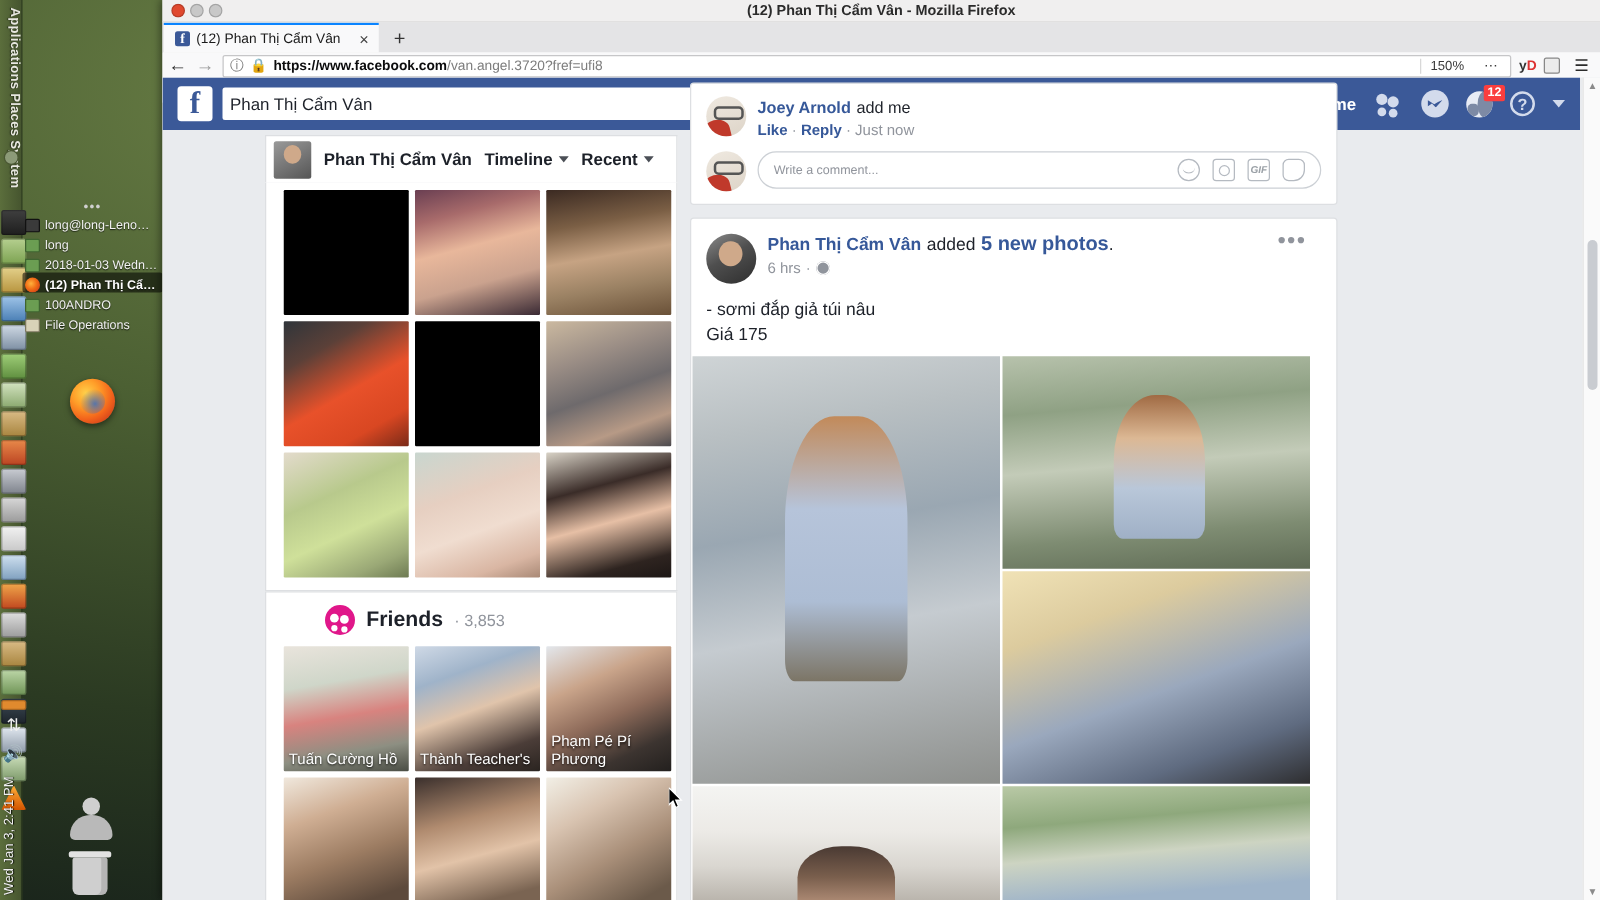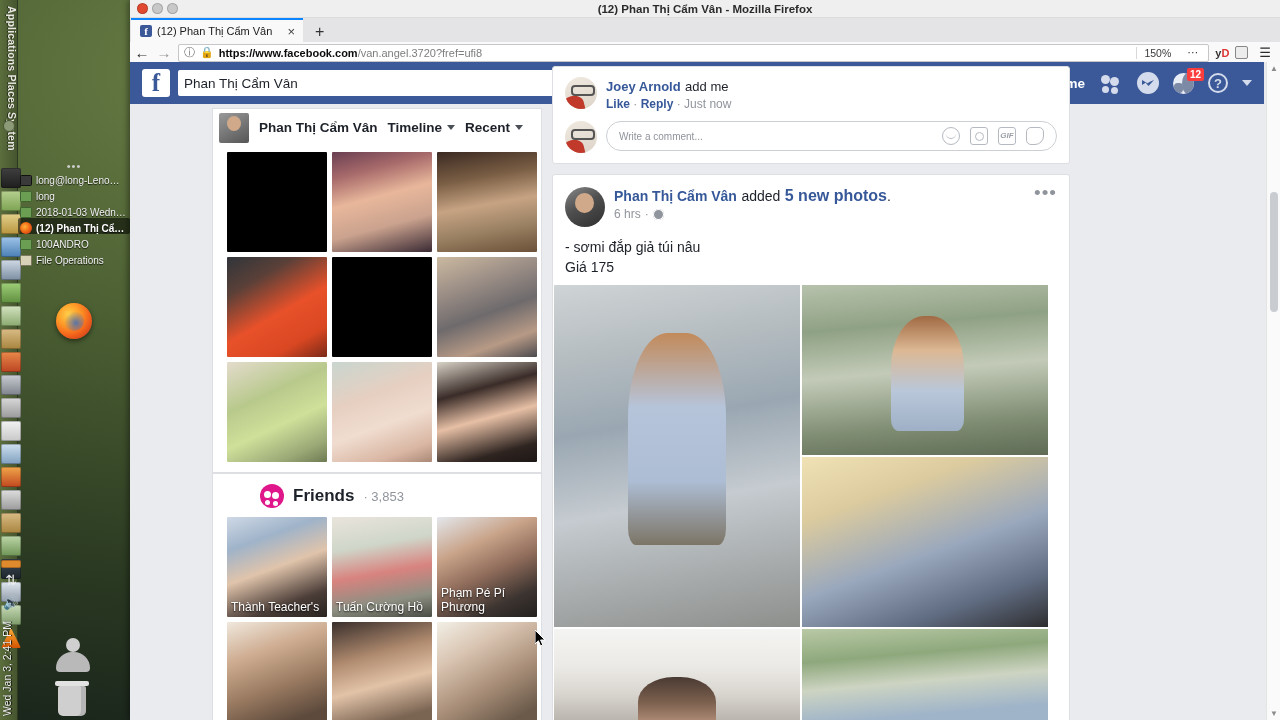--- a/index.html
+++ b/index.html
@@ -333,21 +333,21 @@
   .cmt-ico { width:18px; height:18px; margin-left:10px; color:#bec3c9; position:relative;font-style:italic; }
   .ci-smile { border:1.6px solid #b5bac1; border-radius:50%; }
   .ci-smile::after { content:""; position:absolute; left:3px; top:4px; right:3px; height:6px;
     border-bottom:1.6px solid #b5bac1; border-radius:0 0 6px 6px; }
   .ci-cam { border:1.6px solid #b5bac1; border-radius:3px; }
   .ci-cam::after { content:""; position:absolute; left:4px; top:4px; width:7px; height:7px; border:1.6px solid #b5bac1; border-radius:50%; }
   .ci-gif { border:1.6px solid #b5bac1; border-radius:3px; font-size:8px; font-weight:bold;
     color:#9aa0a6; text-align:center; line-height:15px; }
   .ci-sticker { border:1.6px solid #b5bac1; border-radius:5px 5px 9px 5px; }
 
-  #post-header { display:flex; padding:12px 12px 0 12px; gap:9px; }
+  #post-header { display:flex; padding:12px 24px 0 12px; gap:9px; }
   .avatar-post { width:40px; height:40px; border-radius:50%; flex:none; position:relative; overflow:hidden;
     background:linear-gradient(150deg,#8b8b8b 0%,#4f4f4f 45%,#2e2e2e 100%); }
   .avatar-post::after { content:""; position:absolute; left:26%; top:14%; width:46%; height:50%; border-radius:50%; background:#cfa98a; }
   #post-author { font-size:14px; font-weight:bold; color:#365899; }
   #post-action { font-size:14px; color:#1d2129; }
   #post-count { color:#365899; font-weight:bold; }
   #post-meta { font-size:12px; color:#90949c; margin-top:2px; display:flex; align-items:center; gap:4px; }
   .globe-tiny { width:11px; height:11px; border-radius:50%; background:#90949c; position:relative;
     box-shadow: inset 0 0 0 1px #fff; }
   #post-menu { margin-left:auto; color:#90949c; font-size:19px; letter-spacing:1px; line-height:12px; }
@@ -654,25 +654,25 @@
             </div>
           </div>
 
           <div id="friends-card">
             <div id="friends-head">
               <span id="friends-icon"></span>
               <span id="friends-title">Friends</span>
               <span id="friends-count">· <span>3,853</span></span>
             </div>
             <div class="friend-grid">
+              <div class="fr" style="background:linear-gradient(170deg,#e9e4dc 0%,#cfd6c9 30%,#d8837f 55%,#8d8f82 80%,#4a4d44 100%);">
+                <span class="fr-label">Tuấn Cường Hồ</span>
+              </div>
               <div class="fr" style="background:linear-gradient(160deg,#cfd9e6 0%,#9fb3c9 25%,#e0c4ab 50%,#4b3d38 80%,#2a2420 100%);">
                 <span class="fr-label">Thành Teacher's</span>
-              </div>
-              <div class="fr" style="background:linear-gradient(170deg,#e9e4dc 0%,#cfd6c9 30%,#d8837f 55%,#8d8f82 80%,#4a4d44 100%);">
-                <span class="fr-label">Tuấn Cường Hồ</span>
               </div>
               <div class="fr" style="background:linear-gradient(155deg,#e3e7ec 0%,#c9a48a 30%,#8e6b5a 55%,#3c3430 80%,#23201e 100%);">
                 <span class="fr-label">Phạm Pé Pí Phương</span>
               </div>
               <div class="fr" style="background:linear-gradient(160deg,#f0e8dd 0%,#cfae93 30%,#9c7c62 60%,#5d4a3c 90%);">
                 <span class="fr-label"></span>
               </div>
               <div class="fr" style="background:linear-gradient(165deg,#3a2f2c 0%,#b08b6f 35%,#e2c3a8 60%,#7a6452 90%);">
                 <span class="fr-label"></span>
               </div>

